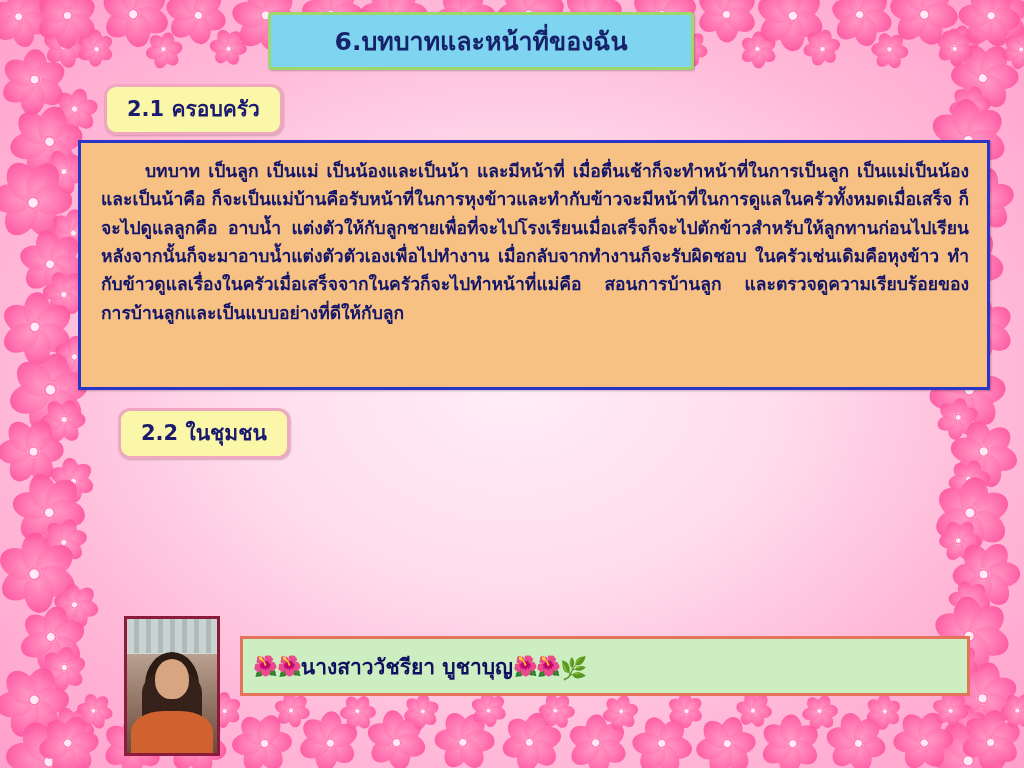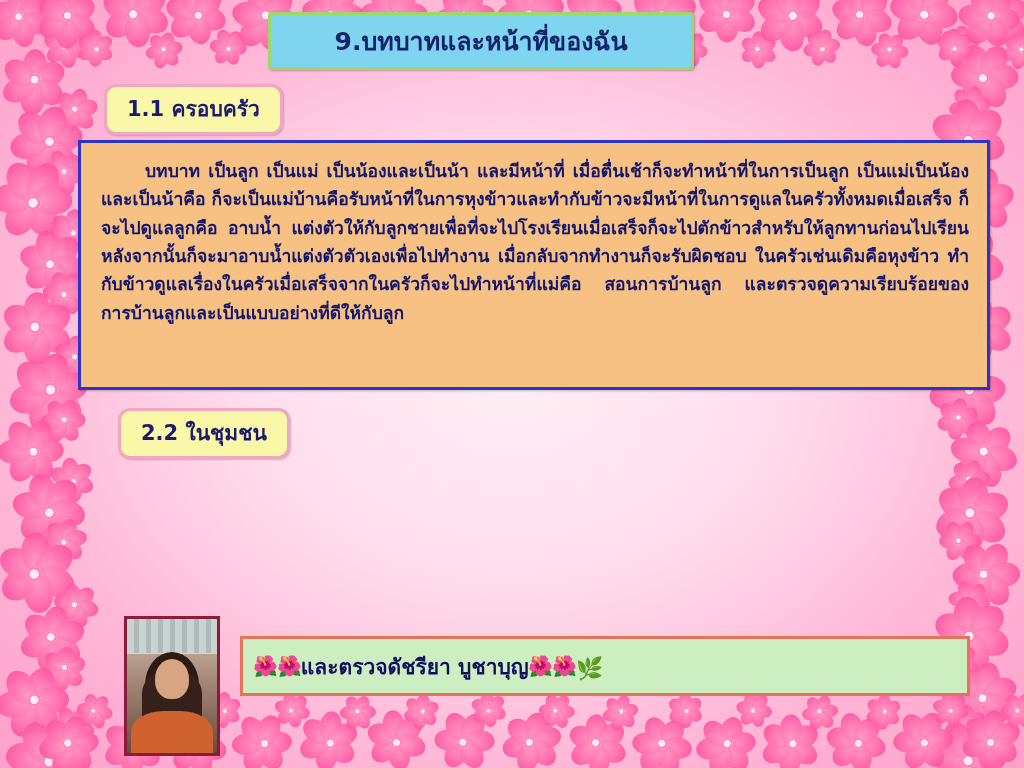--- a/index.html
+++ b/index.html
@@ -1209,25 +1209,25 @@
         <span style="transform: rotate(180deg);"></span>
         <span style="transform: rotate(240deg);"></span>
         <span style="transform: rotate(300deg);"></span>
         <i></i>
       </div>
     </div>
 
   <div id="canvas"></div>
 
   <div class="title-box">
-    <span class="title-text">9.บทบาทและหน้าที่ของฉัน</span>
+    <span class="title-text">6.บทบาทและหน้าที่ของฉัน</span>
   </div>
 
   <div class="head-pill" id="head1">
-    <span class="t">1.1 ครอบครัว</span>
+    <span class="t">2.1 ครอบครัว</span>
   </div>
 
   <div class="body-box" id="box1">
     <div class="body-text"><span class="indent"></span><span>บทบาท เป็นลูก เป็นแม่ เป็นน้องและเป็นน้า และมีหน้าที่ เมื่อตื่นเช้าก็จะทำหน้าที่ในการเป็นลูก เป็นแม่เป็นน้องและเป็นน้าคือ ก็จะเป็นแม่บ้านคือรับหน้าที่ในการหุงข้าวและทำกับข้าวจะมีหน้าที่ในการดูแลในครัวทั้งหมดเมื่อเสร็จ ก็จะไปดูแลลูกคือ อาบน้ำ แต่งตัวให้กับลูกชายเพื่อที่จะไปโรงเรียนเมื่อเสร็จก็จะไปตักข้าวสำหรับให้ลูกทานก่อนไปเรียนหลังจากนั้นก็จะมาอาบน้ำแต่งตัวตัวเองเพื่อไปทำงาน เมื่อกลับจากทำงานก็จะรับผิดชอบ ในครัวเช่นเดิมคือหุงข้าว ทำกับข้าวดูแลเรื่องในครัวเมื่อเสร็จจากในครัวก็จะไปทำหน้าที่แม่คือ สอนการบ้านลูก และตรวจดูความเรียบร้อยของการบ้านลูกและเป็นแบบอย่างที่ดีให้กับลูก</span></div>
   </div>
 
   <div class="head-pill" id="head2">
     <span class="t">2.2 ในชุมชน</span>
   </div>
 
@@ -1235,18 +1235,18 @@
   <div class="photo">
     <div class="roof"></div>
     <div class="hair"></div>
     <div class="hair2"></div>
     <div class="face"></div>
     <div class="body"></div>
   </div>
 
   <div class="name-box">
     <span class="hibi">🌺🌺</span>
-      <span class="name-text">และตรวจดัชรียา  บูชาบุญ</span>
+      <span class="name-text">นางสาววัชรียา  บูชาบุญ</span>
       <span class="hibi">🌺🌺</span>
       <span class="leaf">🌿</span>
   </div>
 
 </div>
 
 </body></html>

